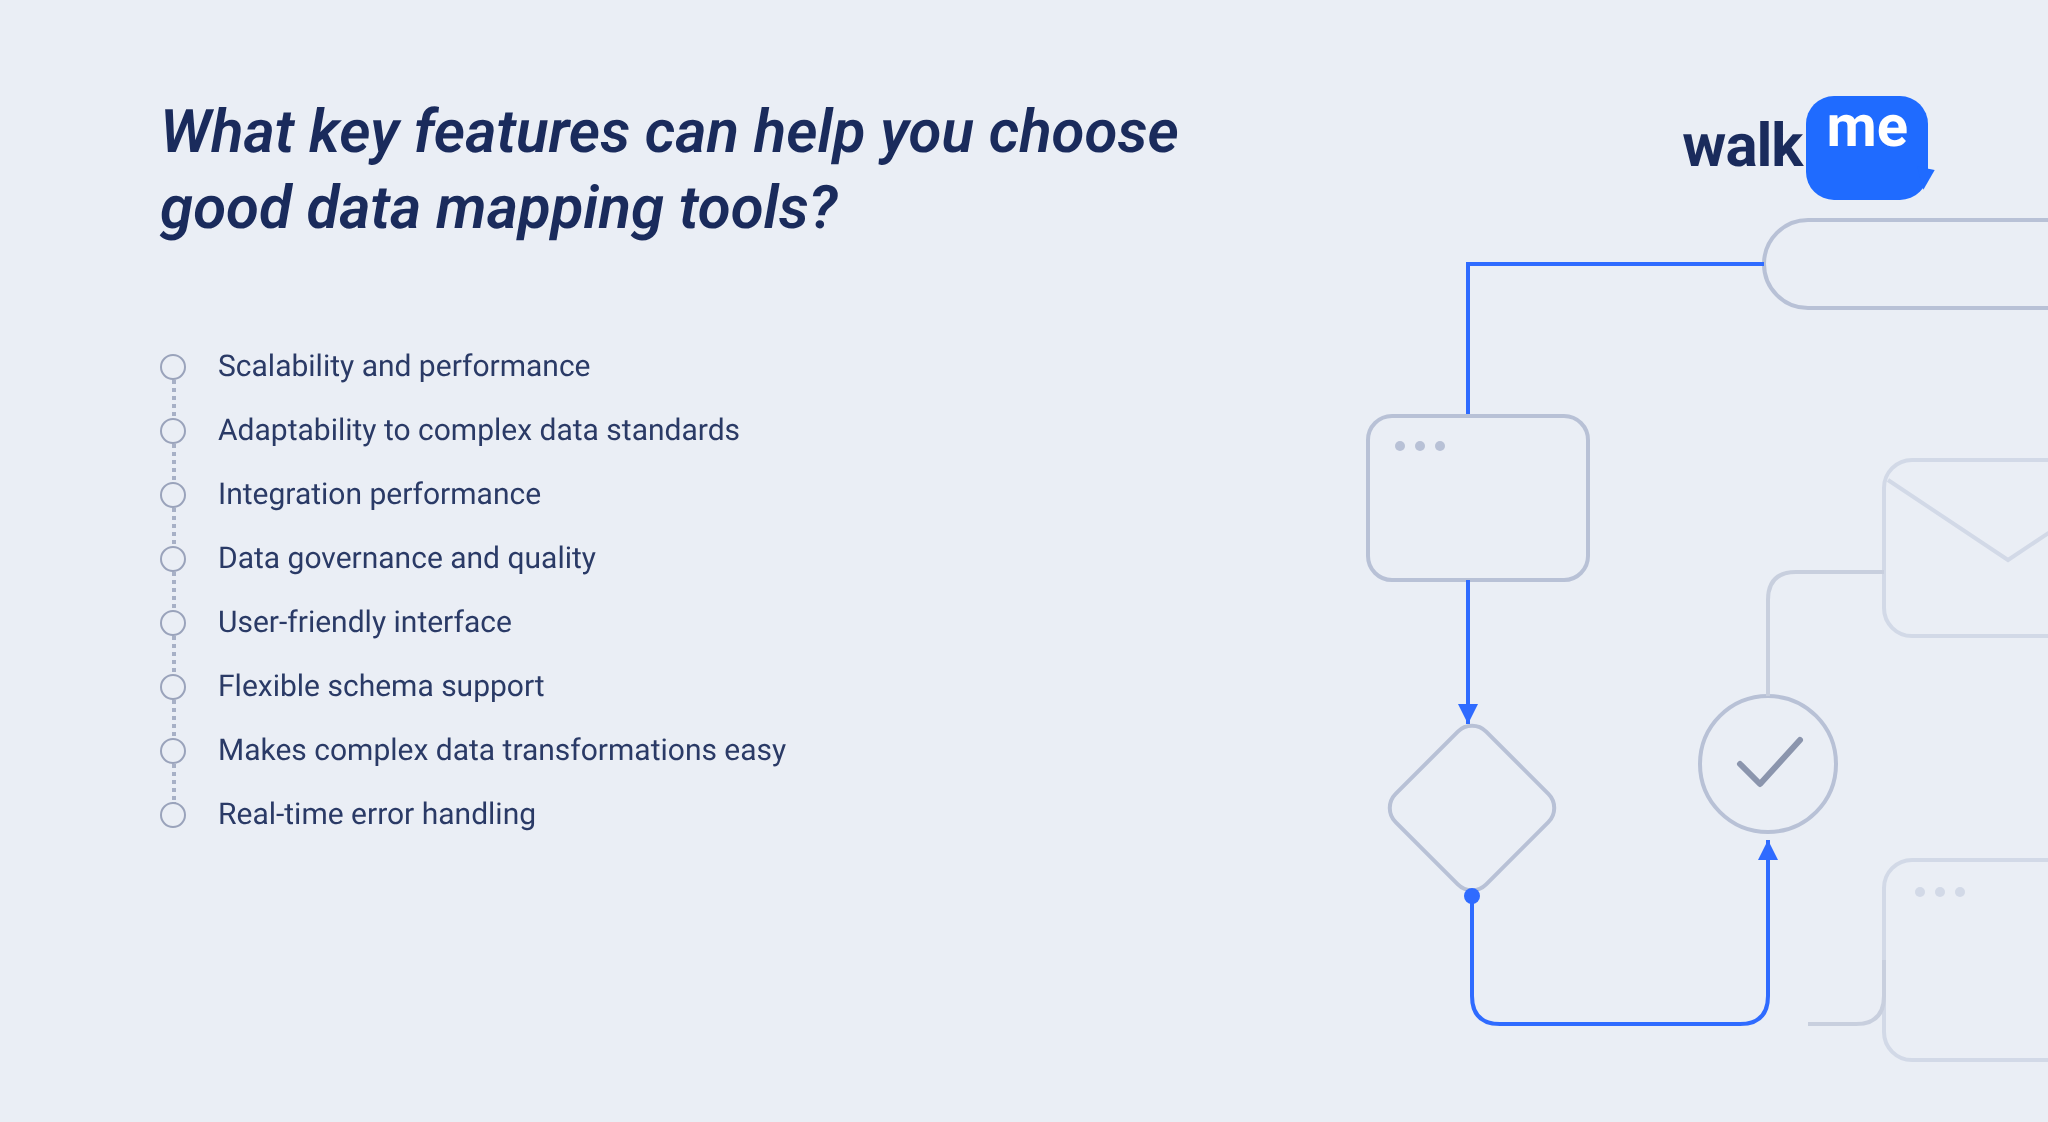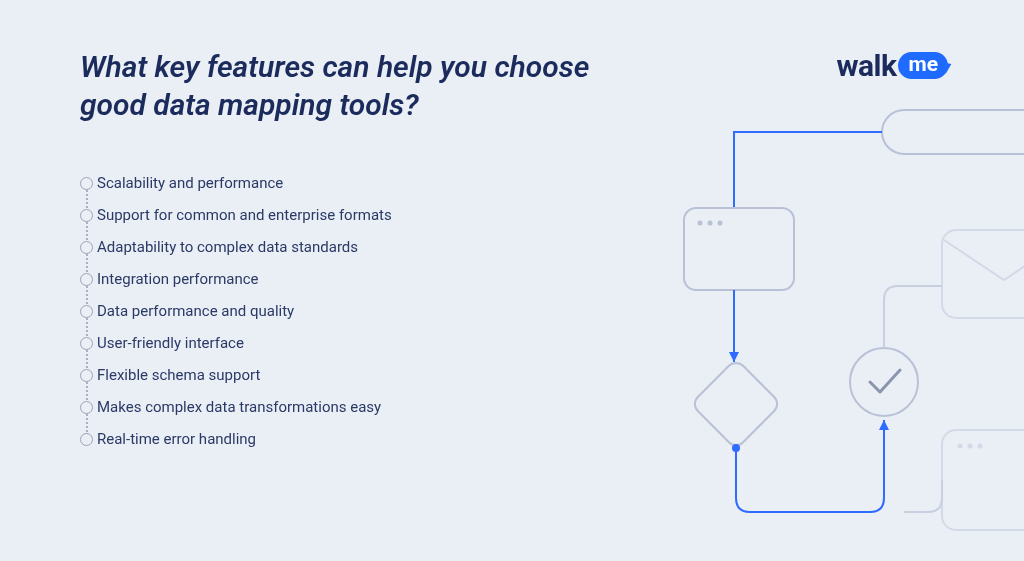--- a/index.html
+++ b/index.html
@@ -32,60 +32,60 @@
     position: absolute;
     left: 6px;
     top: 12px;
     bottom: 20px;
     border-left: 2px dotted #a7b0c6;
     z-index: 0;
   }
   .item {
     display: flex;
     align-items: center;
-    gap: 4px;
+    gap: 16px;
     height: 32px;
     position: relative;
     z-index: 1;
   }
   .bullet {
     width: 13px;
     height: 13px;
     border: 1.5px solid #9aa3bb;
     border-radius: 50%;
     background: #eaeef5;
     flex: 0 0 13px;
   }
   .item-label {
     font-size: 15px;
     color: #2a3a66;
     font-weight: 400;
   }
   .logo {
     position: absolute;
     top: 48px;
-    right: 76px;
+    right: 60px;
     display: flex;
     align-items: center;
     gap: 2px;
     z-index: 10;
   }
   .logo-walk {
     font-size: 30px;
     font-weight: 700;
     color: #1a2b5c;
     letter-spacing: -0.5px;
   }
   .logo-bubble {
     position: relative;
     background: #1f6bff;
     color: #fff;
-    font-size: 21px;
+    font-size: 29px;
     font-weight: 700;
-    padding: 1px 10px 3px 10px;
+    padding: 1px 10px 19px 10px;
     border-radius: 14px;
     line-height: 1.1;
   }
   .logo-bubble::after {
     content: "";
     position: absolute;
     right: -4px;
     bottom: 6px;
     width: 0; height: 0;
     border-left: 8px solid #1f6bff;
@@ -116,33 +116,29 @@
 
   <div class="list">
     <div class="list-line"></div>
 
     <div class="item">
       <span class="bullet"></span>
       <span class="item-label">Scalability and performance</span>
     </div>
     <div class="item">
       <span class="bullet"></span>
-      <span class="item-label">Support for common and enterprise formats</span>
-    </div>
-    <div class="item">
-      <span class="bullet"></span>
       <span class="item-label">Adaptability to complex data standards</span>
     </div>
     <div class="item">
       <span class="bullet"></span>
       <span class="item-label">Integration performance</span>
     </div>
     <div class="item">
       <span class="bullet"></span>
-      <span class="item-label">Data performance and quality</span>
+      <span class="item-label">Data governance and quality</span>
     </div>
     <div class="item">
       <span class="bullet"></span>
       <span class="item-label">User-friendly interface</span>
     </div>
     <div class="item">
       <span class="bullet"></span>
       <span class="item-label">Flexible schema support</span>
     </div>
     <div class="item">

